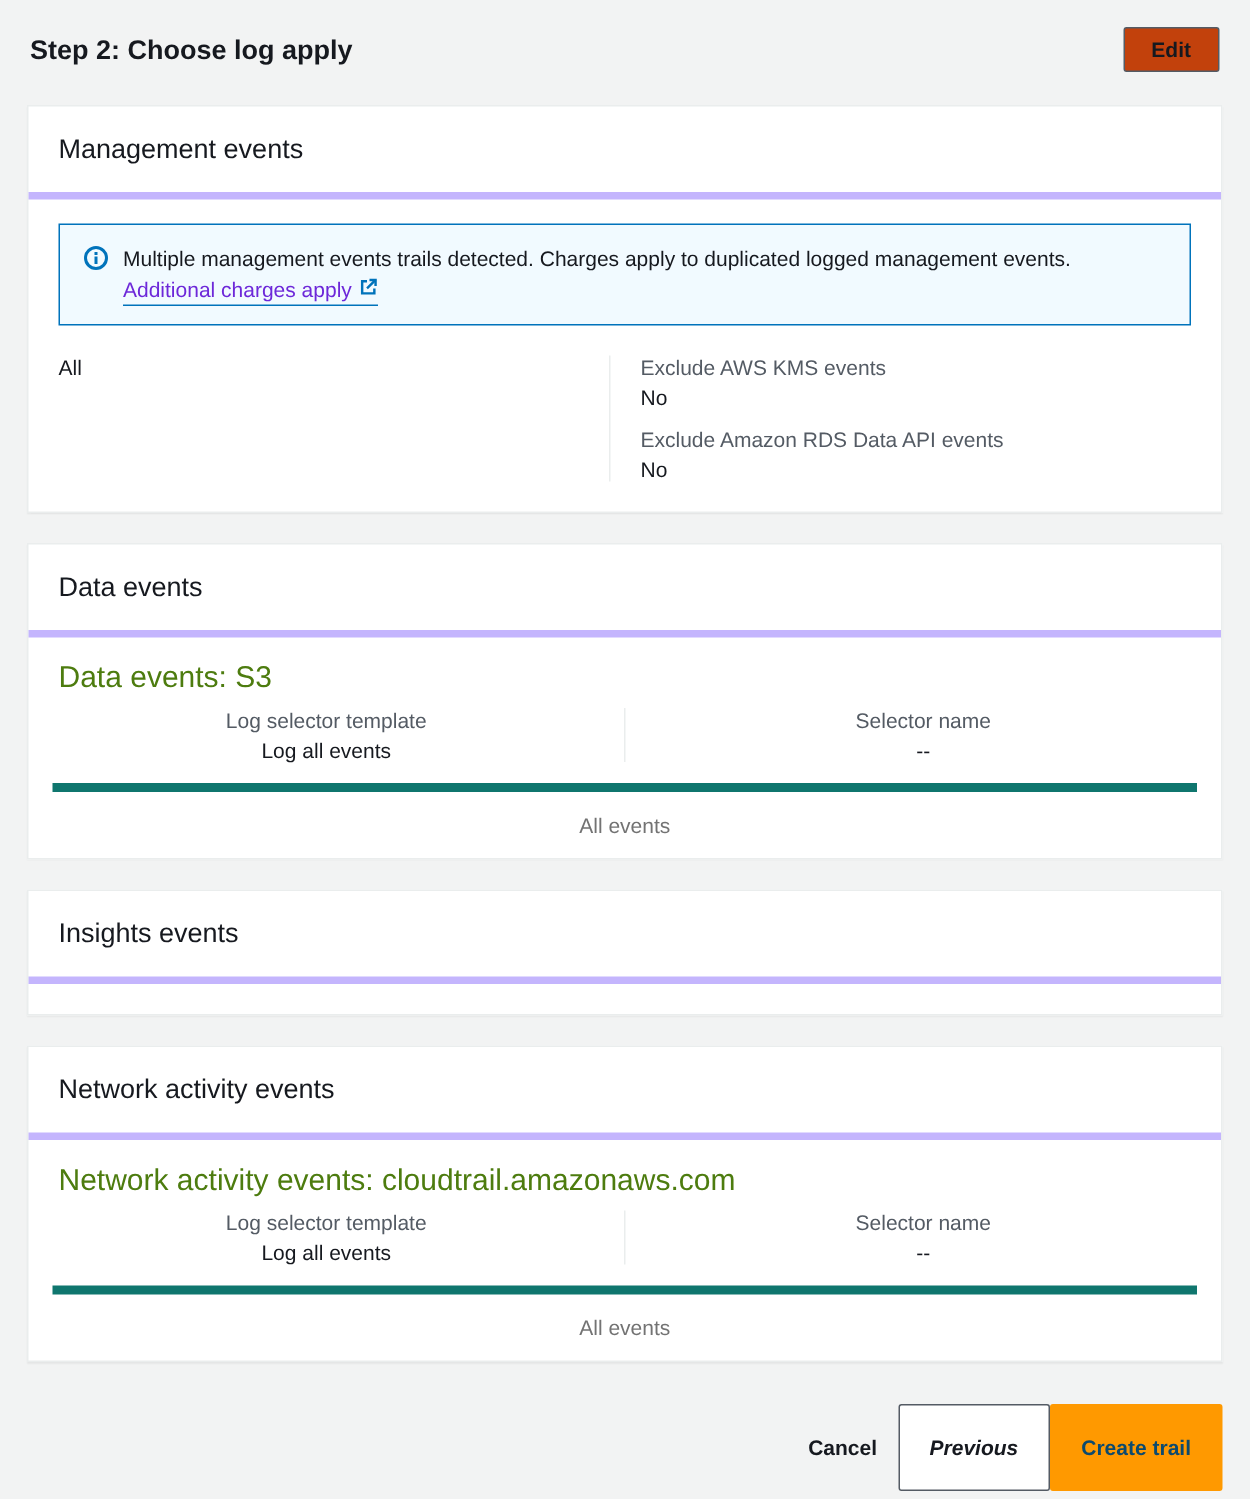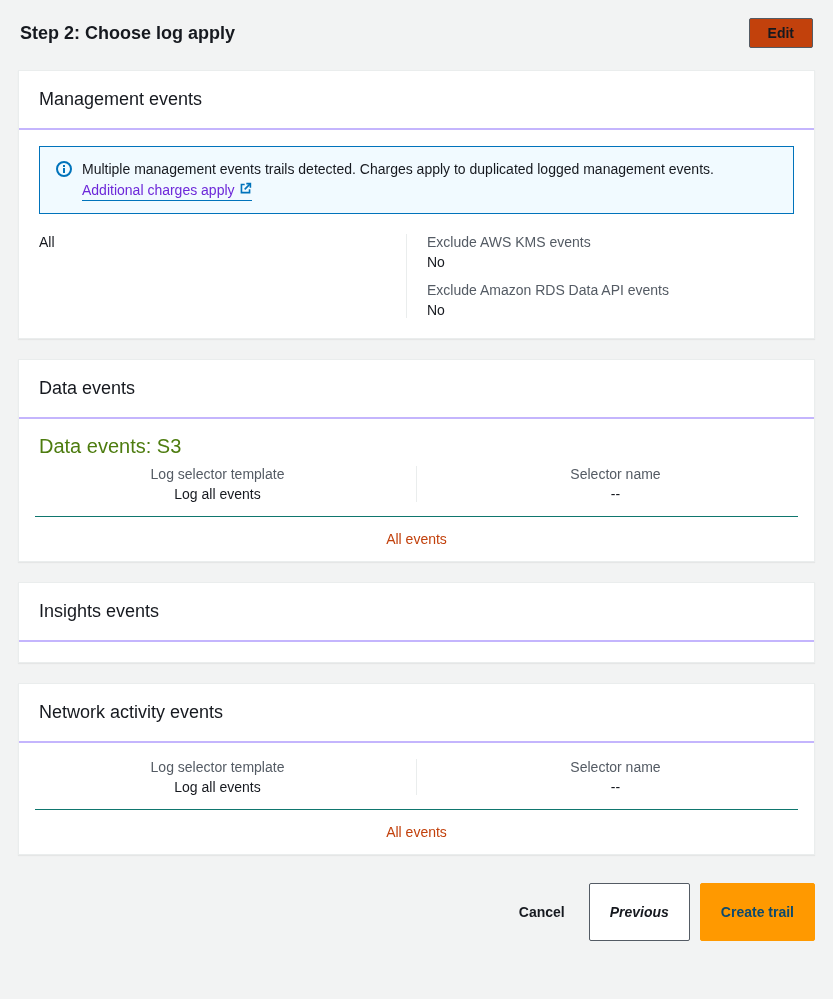--- a/index.html
+++ b/index.html
@@ -38,21 +38,21 @@
       color: #16191f;
     }
     .panel {
       background: #fff;
       border: 1px solid #eaeded;
       box-shadow: 0 1px 1px rgba(0,0,0,0.05);
       margin-bottom: 20px;
     }
     .panel-header {
       padding: 18px 20px;
-      border-bottom: 2px solid #c4b5fd;
+      border-bottom: 5px solid #c4b5fd;
     }
     .panel-title {
       font-size: 18px;
       font-weight: 400;
       color: #16191f;
     }
     .panel-body {
       padding: 16px 20px 20px 20px;
     }
     .alert {
@@ -116,24 +116,24 @@
     .sub-heading {
       font-size: 20px;
       font-weight: 400;
       color: #4d7c0f;
       margin-bottom: 8px;
     }
     .panel-body-nopad {
       padding: 16px 20px 0 20px;
     }
     .all-events-row {
-      border-top: 1px solid #0f766e;
+      border-top: 6px solid #0f766e;
       text-align: center;
       padding: 14px 0;
-      color: #c2410c;
+      color: #737373;
       margin: 0 -4px;
     }
     .two-col {
       display: flex;
       margin-bottom: 14px;
     }
     .two-col .col {
       flex: 1;
       text-align: center;
     }
@@ -149,21 +149,20 @@
       font-size: 14px;
       margin-bottom: 4px;
     }
     .col-value {
       color: #16191f;
       font-size: 14px;
     }
     .footer-actions {
       display: flex;
       justify-content: flex-end;
-      gap: 10px;
       padding-top: 8px;
     }
     .btn-link {
       background: none;
       border: none;
       font-weight: 700;
       color: #16191f;
       font-size: 14px;
       padding: 8px 14px;
       cursor: pointer;
@@ -268,20 +267,21 @@
     <div class="panel-title">Insights events</div>
   </div>
   <div class="panel-body"></div>
 </div>
 
 <div class="panel">
   <div class="panel-header">
     <div class="panel-title">Network activity events</div>
   </div>
   <div class="panel-body-nopad">
+    <div class="sub-heading">Network activity events: cloudtrail.amazonaws.com</div>
     <div class="two-col">
       <div class="col">
         <div class="col-label">Log selector template</div>
         <div class="col-value">Log all events</div>
       </div>
       <div class="col">
         <div class="col-label">Selector name</div>
         <div class="col-value">--</div>
       </div>
     </div>

